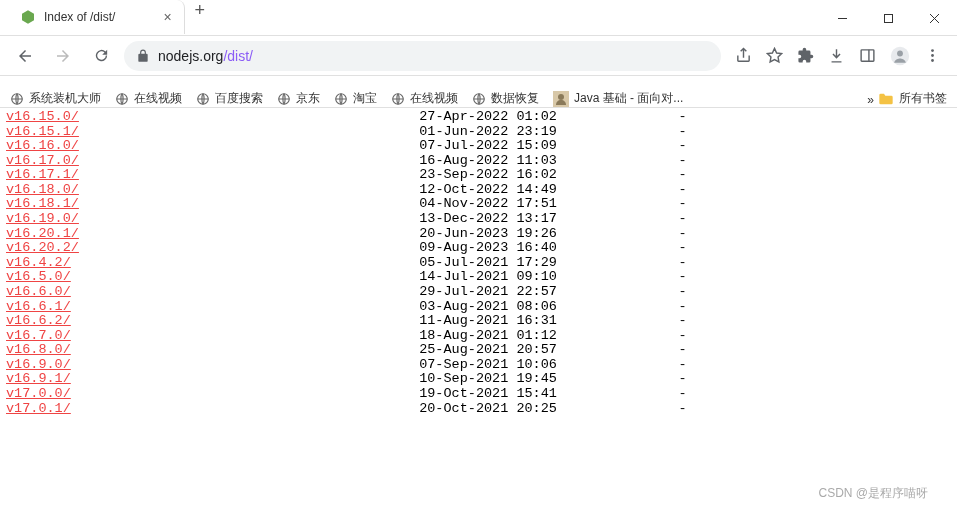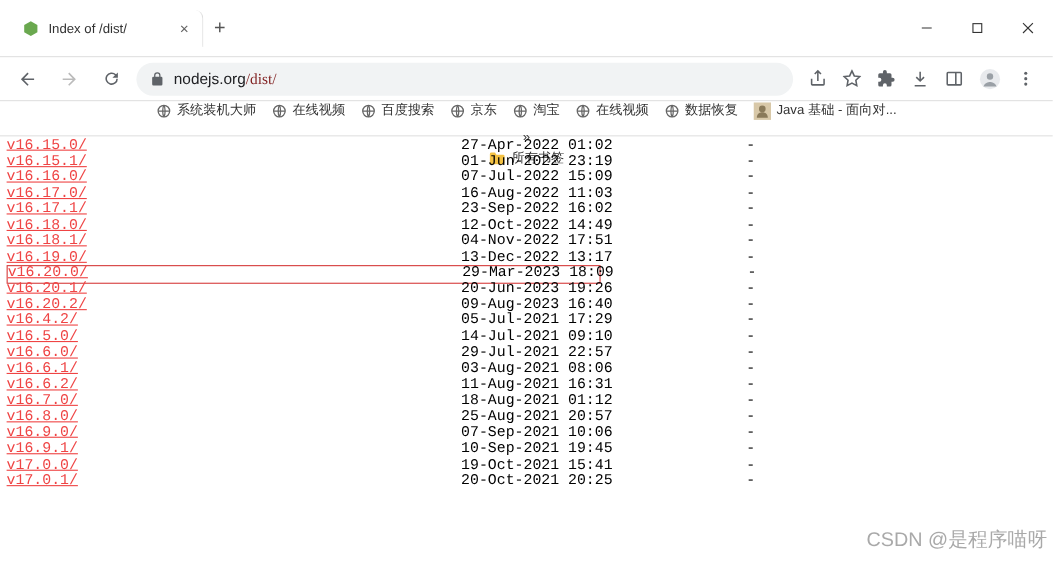--- a/index.html
+++ b/index.html
@@ -1,45 +1,45 @@
 <!DOCTYPE html>
 <html><head>
 <meta charset="utf-8">
 <style>
 * { margin: 0; padding: 0; box-sizing: border-box; }
 body { font-family: -apple-system, "Segoe UI", Arial, sans-serif; font-size: 13px; background: #fff; overflow: hidden; }
 .window { width: 957px; height: 516px; display: flex; flex-direction: column; background: #fff; position: relative; }
-.titlebar { height: 52px; display: flex; align-items: center; background: #fff; border-bottom: 1px solid #e0e0e0; }
+.titlebar { height: 36px; display: flex; background: #fff; border-bottom: 1px solid #e0e0e0; }
 .tab { display: flex; align-items: center; gap: 8px; padding: 0 12px; height: 34px; border-right: 1px solid #ddd; border-top-left-radius: 8px; border-top-right-radius: 8px; margin-left: 8px; background: #fff; }
 .favicon { width: 16px; height: 16px; }
 .tab-title { font-size: 12px; color: #333; }
 .tab-close { color: #666; font-size: 14px; margin-left: 40px; cursor: pointer; }
 .newtab { margin-left: 10px; color: #555; font-size: 18px; cursor: pointer; }
 .wincontrols { margin-left: auto; display: flex; }
 .winbtn { width: 46px; height: 36px; display: flex; align-items: center; justify-content: center; color: #333; font-size: 13px; cursor: pointer; }
 .winbtn svg { width: 11px; height: 11px; }
 .toolbar { height: 40px; display: flex; align-items: center; padding: 0 10px; gap: 8px; border-bottom: 1px solid #e0e0e0; }
 .navbtn { width: 30px; height: 30px; display: flex; align-items: center; justify-content: center; color: #555; cursor: pointer; border-radius: 50%; }
 .navbtn.disabled { color: #bbb; }
 .addrbar { flex: 1; height: 30px; background: #f1f3f4; border-radius: 15px; display: flex; align-items: center; padding: 0 12px; gap: 8px; }
 .lock { color: #5f6368; }
 .url { font-size: 14px; color: #202124; }
-.url .muted { color: #7f1d1d; font-family: Liberation Serif, serif; }
+.url .muted { color: #8b5cf6; }
 .tool-icons { display: flex; gap: 14px; align-items: center; color: #5f6368; padding: 0 6px; }
 .tool-icons span, .tool-icons svg { cursor: pointer; }
-.bookmarks { height: 32px; display: flex; align-items: center; padding: 0 10px; gap: 4px; border-bottom: 1px solid #e0e0e0; font-size: 12px; flex-direction: column; }
+.bookmarks { height: 32px; display: flex; align-items: flex-end; padding: 0 10px; gap: 4px; border-bottom: 1px solid #e0e0e0; font-size: 12px; }
 .bm { display: flex; align-items: center; gap: 5px; color: #333; cursor: pointer; }
 .globe { width: 14px; height: 14px; }
 .bm-spacer { flex: 1; }
 .content { flex: 1; overflow-y: scroll; font-family: "Courier New", monospace; font-size: 13.5px; padding: 2px 6px; line-height: 1.08; }
 .row { white-space: pre; }
 .row a { color: #ef4444; text-decoration: underline; cursor: pointer; }
 .sep { display: inline-block; }
 .row.hl { border: 1.5px solid #d63b3b; margin: -1.5px 0; width: 540px; }
-.watermark { position: absolute; right: 5px; bottom: 14px; color: rgba(140,140,140,0.75); font-size: 18px; pointer-events: none; font-family: "Microsoft YaHei", sans-serif; }
+.watermark { position: absolute; right: 29px; bottom: 14px; color: rgba(140,140,140,0.75); font-size: 12px; pointer-events: none; font-family: "Microsoft YaHei", sans-serif; }
 ::-webkit-scrollbar { width: 16px; }
 ::-webkit-scrollbar-track { background: #f1f1f1; }
 ::-webkit-scrollbar-thumb { background: #c1c1c1; border-radius: 2px; }
 </style>
 </head>
 <body>
 
 <div class="window">
   <div class="titlebar">
     <div class="tab">
@@ -194,21 +194,20 @@
 
   <div class="content" id="listing">
       <div class="row"><a>v16.15.0/</a><span class="sep">                                          </span>27-Apr-2022 01:02<span class="sep">               </span>-</div>
       <div class="row"><a>v16.15.1/</a><span class="sep">                                          </span>01-Jun-2022 23:19<span class="sep">               </span>-</div>
       <div class="row"><a>v16.16.0/</a><span class="sep">                                          </span>07-Jul-2022 15:09<span class="sep">               </span>-</div>
       <div class="row"><a>v16.17.0/</a><span class="sep">                                          </span>16-Aug-2022 11:03<span class="sep">               </span>-</div>
       <div class="row"><a>v16.17.1/</a><span class="sep">                                          </span>23-Sep-2022 16:02<span class="sep">               </span>-</div>
       <div class="row"><a>v16.18.0/</a><span class="sep">                                          </span>12-Oct-2022 14:49<span class="sep">               </span>-</div>
       <div class="row"><a>v16.18.1/</a><span class="sep">                                          </span>04-Nov-2022 17:51<span class="sep">               </span>-</div>
       <div class="row"><a>v16.19.0/</a><span class="sep">                                          </span>13-Dec-2022 13:17<span class="sep">               </span>-</div>
-      <div class="row hl"><a>v16.20.0/</a><span class="sep">                                          </span>29-Mar-2023 18:09<span class="sep">               </span>-</div>
       <div class="row"><a>v16.20.1/</a><span class="sep">                                          </span>20-Jun-2023 19:26<span class="sep">               </span>-</div>
       <div class="row"><a>v16.20.2/</a><span class="sep">                                          </span>09-Aug-2023 16:40<span class="sep">               </span>-</div>
       <div class="row"><a>v16.4.2/</a><span class="sep">                                           </span>05-Jul-2021 17:29<span class="sep">               </span>-</div>
       <div class="row"><a>v16.5.0/</a><span class="sep">                                           </span>14-Jul-2021 09:10<span class="sep">               </span>-</div>
       <div class="row"><a>v16.6.0/</a><span class="sep">                                           </span>29-Jul-2021 22:57<span class="sep">               </span>-</div>
       <div class="row"><a>v16.6.1/</a><span class="sep">                                           </span>03-Aug-2021 08:06<span class="sep">               </span>-</div>
       <div class="row"><a>v16.6.2/</a><span class="sep">                                           </span>11-Aug-2021 16:31<span class="sep">               </span>-</div>
       <div class="row"><a>v16.7.0/</a><span class="sep">                                           </span>18-Aug-2021 01:12<span class="sep">               </span>-</div>
       <div class="row"><a>v16.8.0/</a><span class="sep">                                           </span>25-Aug-2021 20:57<span class="sep">               </span>-</div>
       <div class="row"><a>v16.9.0/</a><span class="sep">                                           </span>07-Sep-2021 10:06<span class="sep">               </span>-</div>

